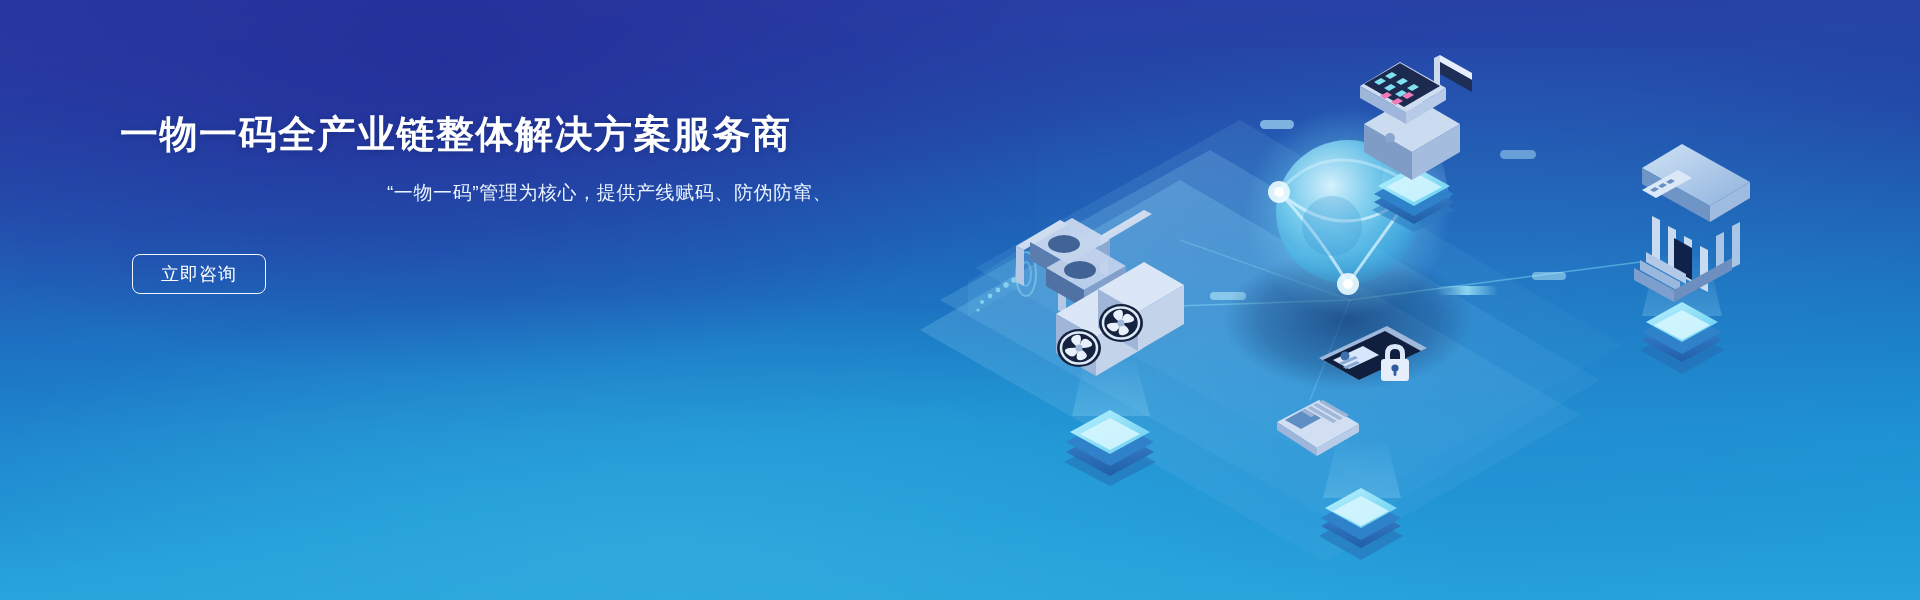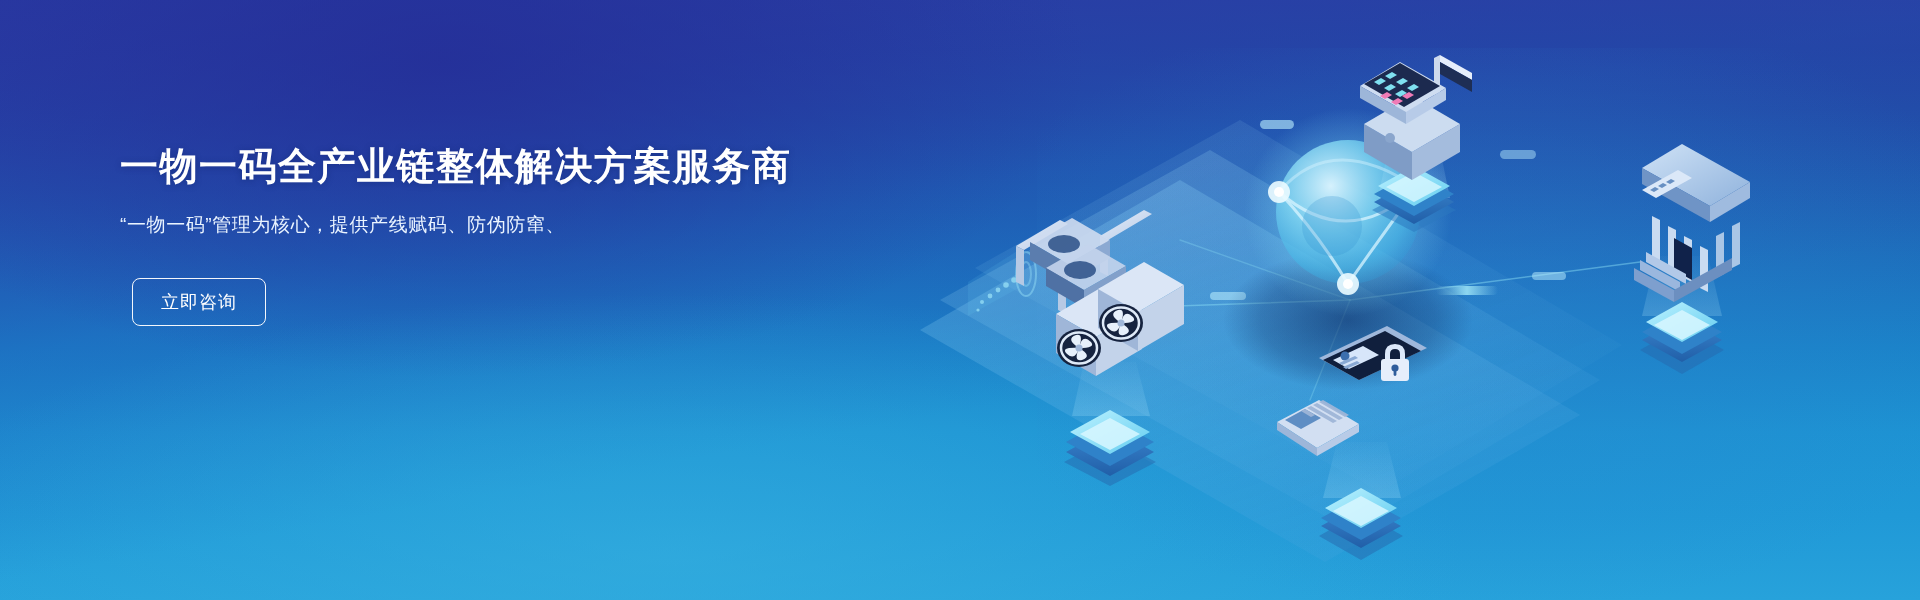--- a/index.html
+++ b/index.html
@@ -57,52 +57,53 @@
     width: 52%;
     height: 95%;
     background: radial-gradient(ellipse at 45% 45%, rgba(46,130,205,0.40) 0%, rgba(46,130,205,0.0) 70%);
     pointer-events: none;
   }
 
   
   .content {
     position: absolute;
     left: 120px;
-    top: 144px;
+    top: 112px;
     width: 720px;
     z-index: 10;
   }
   .headline {
     margin: 0;
     font-size: 38px;
     line-height: 1.2;
     font-weight: bold;
     color: #ffffff;
     letter-spacing: 1.5px;
     text-shadow: 0 1px 6px rgba(10,30,90,0.35);
     white-space: nowrap;
   }
   .subline {
-    margin: 0;
+    margin: 8px;
     color: #eaf4ff;
     font-size: 19px;
     line-height: 34px;
     letter-spacing: 0.6px;
     font-weight: normal;
+    text-align: right;
   }
   .sub-wrap { margin-top: 18px; }
 
   .cta {
     display: inline-flex;
     align-items: center;
     justify-content: center;
     margin-top: 36px;
     margin-left: 12px;
     width: 134px;
-    height: 48px;
+    height: 40px;
     border: 1px solid rgba(255,255,255,0.95);
     border-radius: 8px;
     color: #ffffff;
     font-size: 18px;
     letter-spacing: 1px;
     background: transparent;
     cursor: pointer;
     text-decoration: none;
     font-family: "Liberation Sans", "DejaVu Sans", sans-serif;
   }

